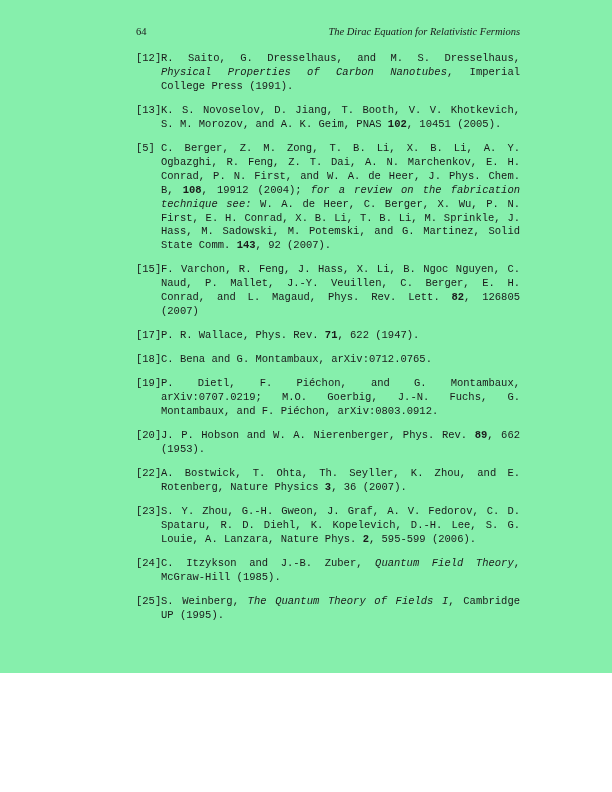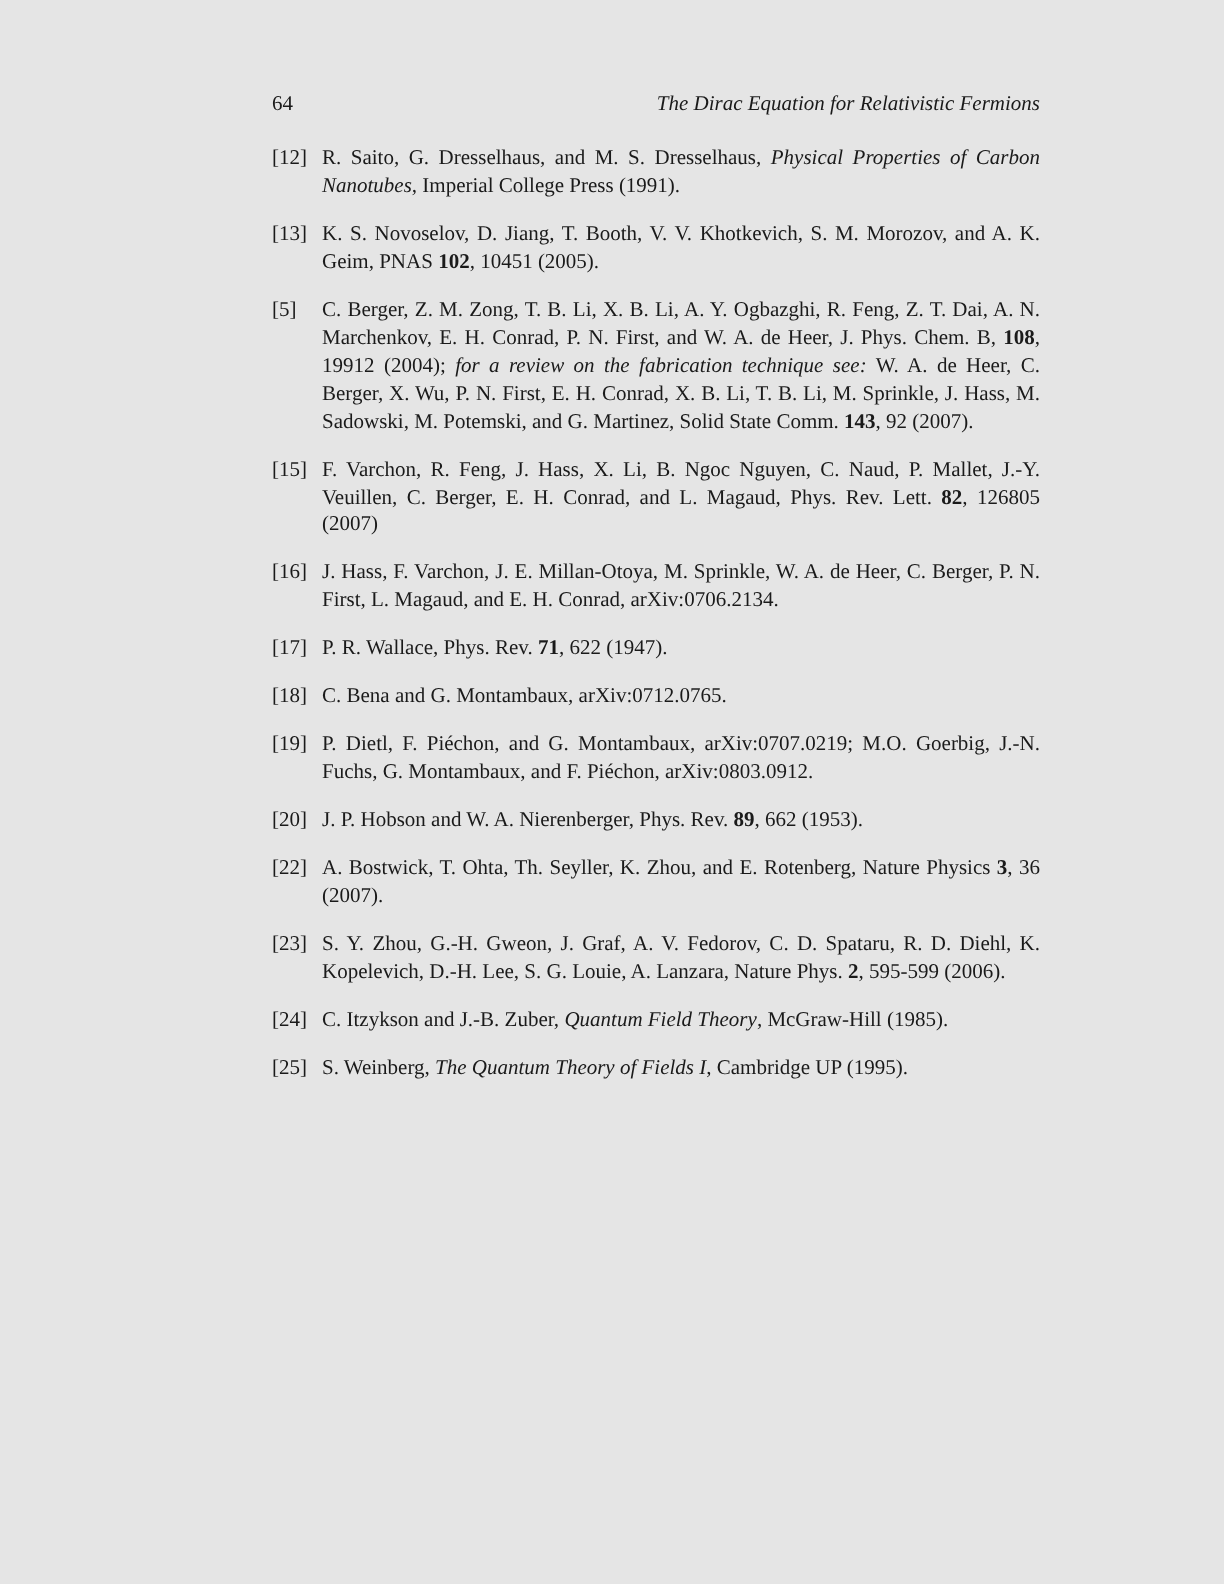--- a/index.html
+++ b/index.html
@@ -6,34 +6,34 @@
   body {
     width: 612px;
     height: 792px;
     font-family: "Liberation Serif", "DejaVu Serif", serif;
     color: #1a1a1a;
     -webkit-font-smoothing: antialiased;
   }
   .page {
     box-sizing: border-box;
     width: 612px;
-    height: 792px;
-    padding: 47px 92px 40px 136px;
-    background: #e5e5e5;
+    height: 673px;
+    padding: 26px 92px 40px 136px;
+    background: #86efac;
   }
   .header {
     display: flex;
     justify-content: space-between;
     align-items: baseline;
     font-size: 10.5px;
     margin-bottom: 15px;
   }
   .page-number { font-style: normal; }
   .running-title { font-style: italic; }
-  .refs { margin: 0; padding: 0; }
+  .refs { margin: 0; padding: 0; font-family: Liberation Mono, monospace; }
   .ref {
     display: flex;
     font-size: 10.5px;
     line-height: 1.33;
     margin-bottom: 10px;
   }
   .ref-label { width: 25px; flex-shrink: 0; }
   .ref-body { flex: 1; text-align: justify; }
   .it { font-style: italic; }
   .bf { font-weight: bold; }
@@ -57,24 +57,20 @@
       </div>
       <div class="ref">
         <span class="ref-label">[5]</span>
         <span class="ref-body"><span>C. Berger, Z. M. Zong, T. B. Li, X. B. Li, A. Y. Ogbazghi, R. Feng, Z. T. Dai, A. N. Marchenkov, E. H. Conrad, P. N. First, and W. A. de Heer, J. Phys. Chem. B, </span><span class="bf">108</span><span>, 19912 (2004); </span><span class="it">for a review on the fabrication technique see:</span><span> W. A. de Heer, C. Berger, X. Wu, P. N. First, E. H. Conrad, X. B. Li, T. B. Li, M. Sprinkle, J. Hass, M. Sadowski, M. Potemski, and G. Martinez, Solid State Comm. </span><span class="bf">143</span><span>, 92 (2007).</span></span>
       </div>
       <div class="ref">
         <span class="ref-label">[15]</span>
         <span class="ref-body"><span>F. Varchon, R. Feng, J. Hass, X. Li, B. Ngoc Nguyen, C. Naud, P. Mallet, J.-Y. Veuillen, C. Berger, E. H. Conrad, and L. Magaud, Phys. Rev. Lett. </span><span class="bf">82</span><span>, 126805 (2007)</span></span>
       </div>
       <div class="ref">
-        <span class="ref-label">[16]</span>
-        <span class="ref-body"><span>J. Hass, F. Varchon, J. E. Millan-Otoya, M. Sprinkle, W. A. de Heer, C. Berger, P. N. First, L. Magaud, and E. H. Conrad, arXiv:0706.2134.</span></span>
-      </div>
-      <div class="ref">
         <span class="ref-label">[17]</span>
         <span class="ref-body"><span>P. R. Wallace, Phys. Rev. </span><span class="bf">71</span><span>, 622 (1947).</span></span>
       </div>
       <div class="ref">
         <span class="ref-label">[18]</span>
         <span class="ref-body"><span>C. Bena and G. Montambaux, arXiv:0712.0765.</span></span>
       </div>
       <div class="ref">
         <span class="ref-label">[19]</span>
         <span class="ref-body"><span>P. Dietl, F. Piéchon, and G. Montambaux, arXiv:0707.0219; M.O. Goerbig, J.-N. Fuchs, G. Montambaux, and F. Piéchon, arXiv:0803.0912.</span></span>

